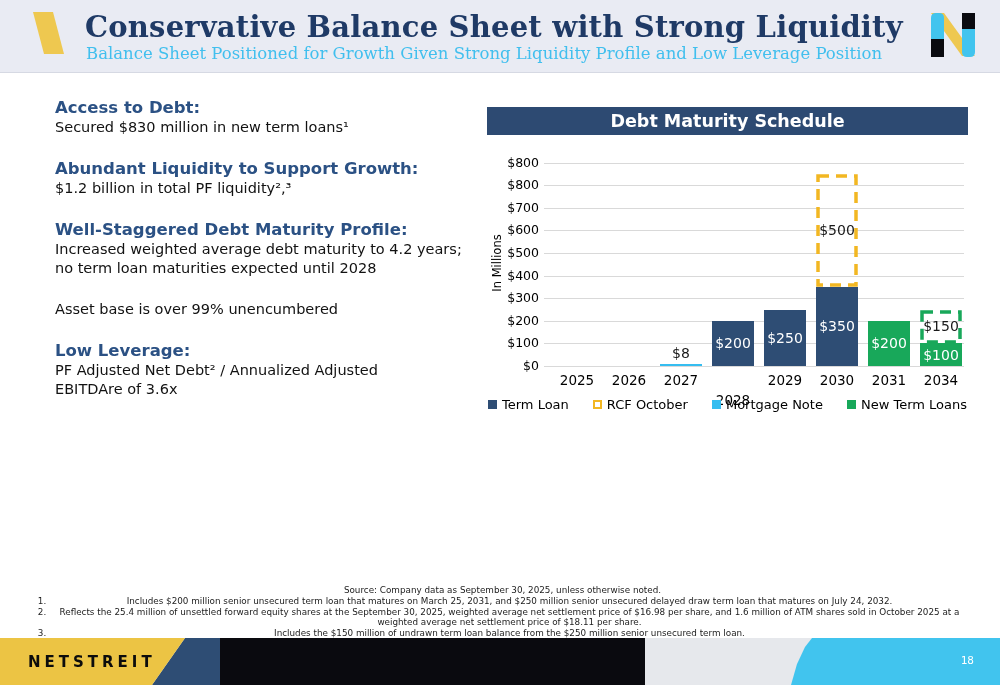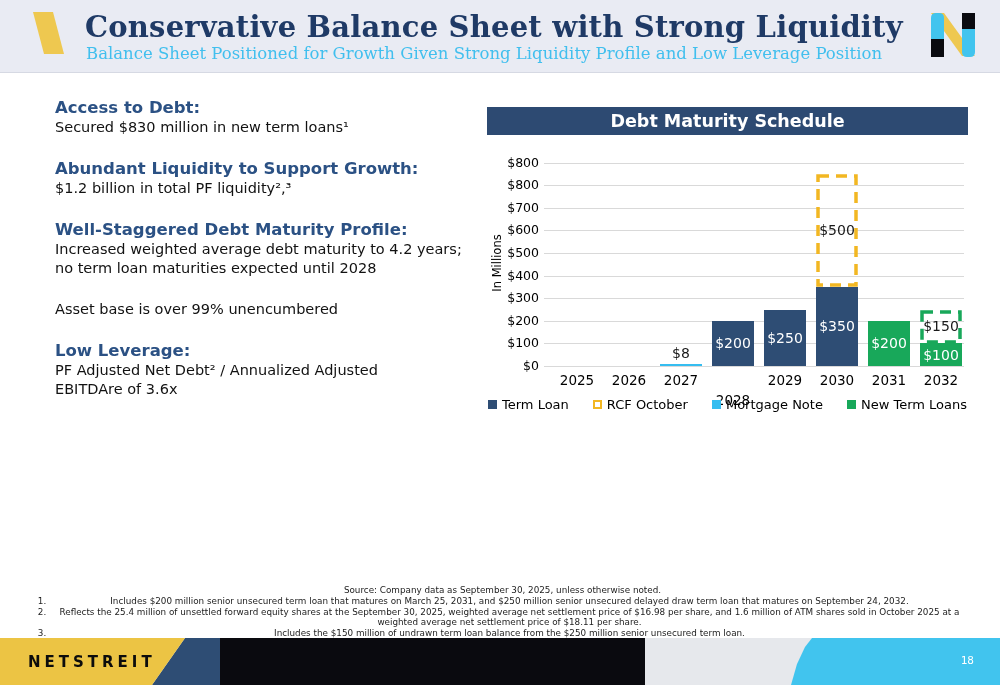--- a/index.html
+++ b/index.html
@@ -141,21 +141,21 @@
         <div class="xtick" style="left: 320px;">2030</div>
         <div class="seg" style="left: 381px; top: 213.8px; width: 42px; height: 45.2px; background: rgb(24, 168, 90);"></div>
         <div class="seg-label" style="left: 373px; width: 58px; top: 227.4px; color: rgb(255, 255, 255);">$200</div>
         <div class="xtick" style="left: 372px;">2031</div>
         <div class="seg" style="left: 433px; top: 236.4px; width: 42px; height: 22.6px; background: rgb(24, 168, 90);"></div>
         <div class="seg-label" style="left: 425px; width: 58px; top: 238.7px; color: rgb(255, 255, 255);">$100</div>
         <div class="seg" style="left: 433px; top: 202.5px; width: 42px; height: 33.9px;"><svg width="42" height="33.9">
             <rect x="2" y="2" width="38" height="29.9" fill="none" stroke="#18a85a" stroke-width="3.5" stroke-dasharray="11,7"></rect>
           </svg></div>
         <div class="seg-label" style="left: 425px; width: 58px; top: 210.45px; color: rgb(26, 26, 26);">$150</div>
-        <div class="xtick" style="left: 424px;">2032</div>
+        <div class="xtick" style="left: 424px;">2034</div>
       </div>
     <div class="legend" id="chart-legend">
         <div class="legend-item">
           <div class="legend-icon" style="background: rgb(46, 77, 116);"></div>
           <div class="legend-label">Term Loan</div>
         </div>
         <div class="legend-item">
           <div class="legend-icon" style="border: 2px dashed rgb(242, 183, 34);"></div>
           <div class="legend-label">RCF October</div>
         </div>
@@ -169,21 +169,21 @@
         </div>
       </div>
   </div>
 
   <div class="footnotes">
     <div class="fn-row">
       <div class="fn-text">Source: Company data as September 30, 2025, unless otherwise noted.</div>
     </div>
     <div class="fn-row">
       <div class="fn-num">1.</div>
-      <div class="fn-text">Includes $200 million senior unsecured term loan that matures on March 25, 2031, and $250 million senior unsecured delayed draw term loan that matures on September 24, 2032.</div>
+      <div class="fn-text">Includes $200 million senior unsecured term loan that matures on March 25, 2031, and $250 million senior unsecured delayed draw term loan that matures on July 24, 2032.</div>
     </div>
     <div class="fn-row">
       <div class="fn-num">2.</div>
       <div class="fn-text">Reflects the 25.4 million of unsettled forward equity shares at the September 30, 2025, weighted average net settlement price of $16.98 per share, and 1.6 million of ATM shares sold in October 2025 at a weighted average net settlement price of $18.11 per share.</div>
     </div>
     <div class="fn-row">
       <div class="fn-num">3.</div>
       <div class="fn-text">Includes the $150 million of undrawn term loan balance from the $250 million senior unsecured term loan.</div>
     </div>
   </div>

